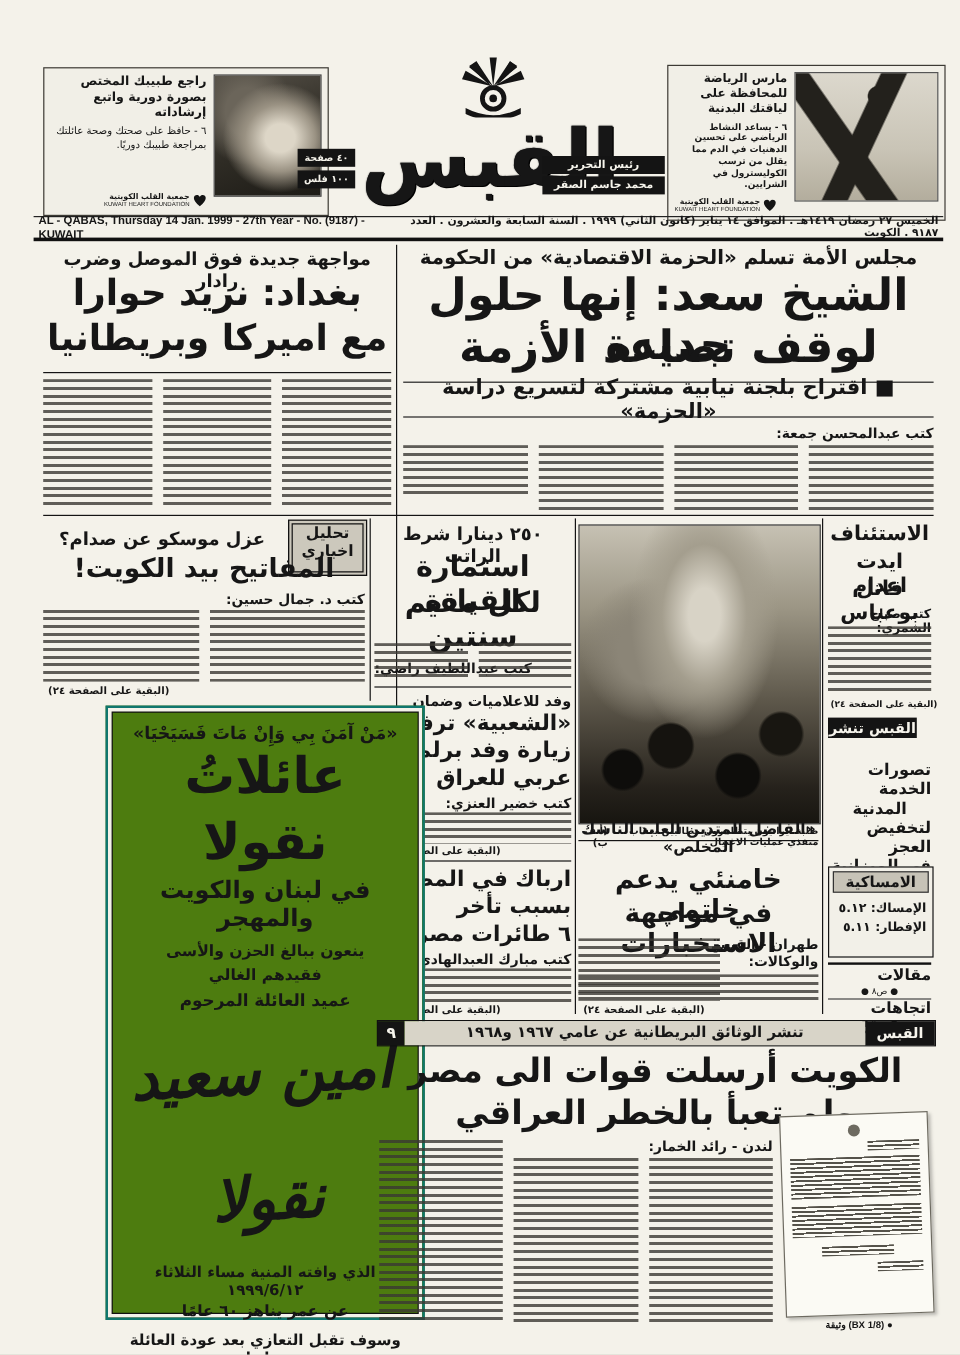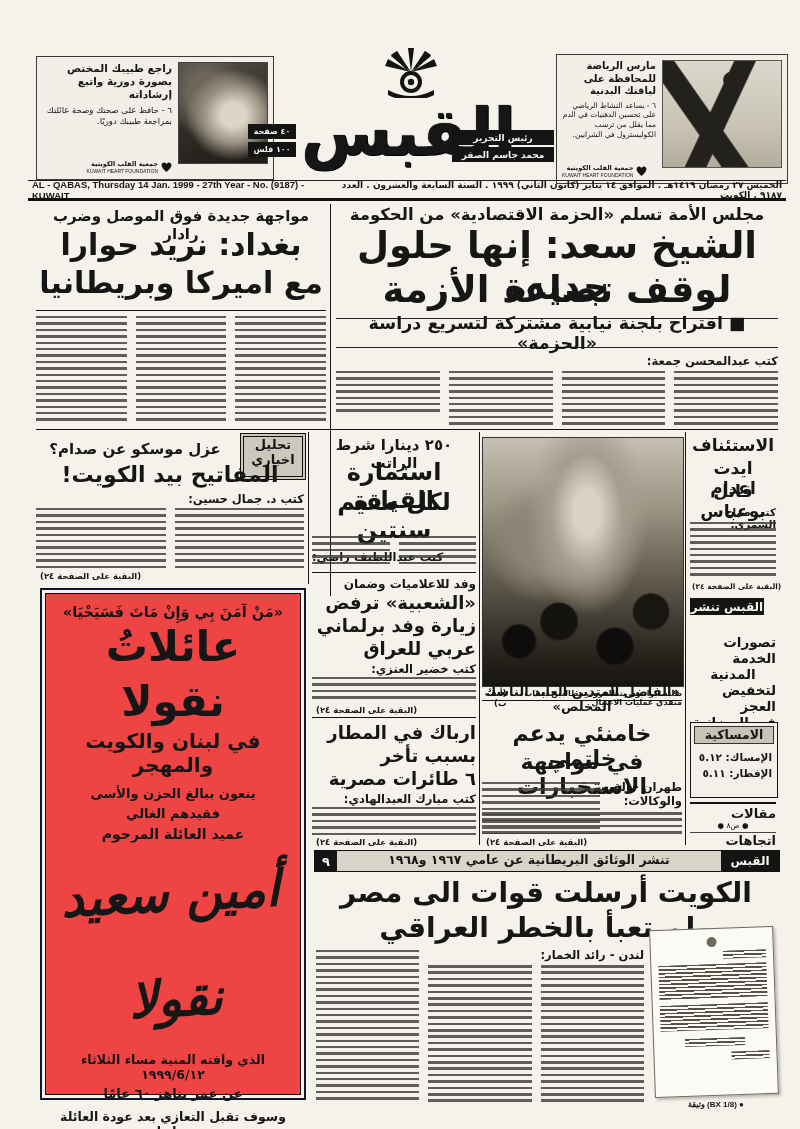--- a/index.html
+++ b/index.html
@@ -32,21 +32,21 @@
     linear-gradient(160deg,#565148 0%,#2f2c25 55%,#1d1b16 100%);
     border:1px solid #444;}
   .photo-runner{background:
     radial-gradient(circle at 58% 18%,#23211c 0 7%,rgba(0,0,0,0) 8%),
     linear-gradient(115deg,rgba(0,0,0,0) 42%,#23211c 43% 55%,rgba(0,0,0,0) 56%),
     linear-gradient(55deg,rgba(0,0,0,0) 30%,#23211c 31% 44%,rgba(0,0,0,0) 45%),
     linear-gradient(180deg,#dcd8cd 0%,#c9c4b6 60%,#b3ad9d 100%);
     border:1px solid #555;}
   .doc{background:#fbfaf4;border:1px solid #6d6a60;box-shadow:2px 2px 3px rgba(0,0,0,.25);transform:rotate(-2deg);}
   .mini-greek{background-image:repeating-linear-gradient(to bottom,#55524a 0,#55524a 1.6px,rgba(0,0,0,0) 1.6px,rgba(0,0,0,0) 3.6px);}
-  .obit{border:2px solid #0f172a;box-shadow:inset 0 0 0 3px #f4f2ea,inset 0 0 0 4px #111;background:#ef4444;}
+  .obit{border:2px solid #0f766e;box-shadow:inset 0 0 0 3px #f4f2ea,inset 0 0 0 4px #111;background:#4d7c0f;margin-left:48px;}
   .ad{border:1px solid #3c3a34;background:#f1efe7;display:flex;flex-direction:row;padding:5px;gap:6px;}
   .logo-row{display:flex;align-items:center;gap:3px;}
   .en{direction:ltr;font-family:"Liberation Sans",sans-serif;}
   svg{display:block;}
 </style>
 </head>
 <body>
 
 <div class="page">
 
@@ -92,21 +92,21 @@
 
   <div class="abs" style="left:452px;top:130px;width:102px;">
     <div class="blackbox b" style="height:15px;font-size:9px;margin-bottom:2px;">رئيس التحرير</div>
     <div class="blackbox b" style="height:15px;font-size:9px;">محمد جاسم الصقر</div>
   </div>
 
   <div class="abs ad" style="left:556px;top:54px;width:220px;height:118px;">
     <div class="photo-runner" style="width:118px;height:106px;"></div>
     <div style="flex:1;display:flex;flex-direction:column;">
       <div class="b" style="font-size:10px;line-height:1.25;">مارس الرياضة للمحافظة على لياقتك البدنية</div>
-      <div style="font-size:7.5px;line-height:1.3;margin-top:3px;">٦ - يساعد النشاط الرياضي على تحسين الدهنيات في الدم مما يقلل من ترسب الكوليسترول في الشرايين.</div>
+      <div style="font-size:7.5px;line-height:1.3;margin-top:3px;font-weight:bold;">٦ - يساعد النشاط الرياضي على تحسين الدهنيات في الدم مما يقلل من ترسب الكوليسترول في الشرايين.</div>
       <div class="logo-row" style="margin-top:auto;justify-content:flex-end;">
         <svg width="11" height="11" viewBox="0 0 20 20">
             <path d="M10 18 C4 13 1 9 1 5.5 C1 2.8 3.2 1 5.6 1 C7.4 1 9 2 10 3.8 C11 2 12.6 1 14.4 1 C16.8 1 19 2.8 19 5.5 C19 9 16 13 10 18 Z" fill="#141414"></path>
           </svg>
         <div>
           <div class="b" style="font-size:6.5px;">جمعية القلب الكويتية</div>
           <div class="en" style="font-size:5px;">KUWAIT HEART FOUNDATION</div>
         </div>
       </div>
     </div>

